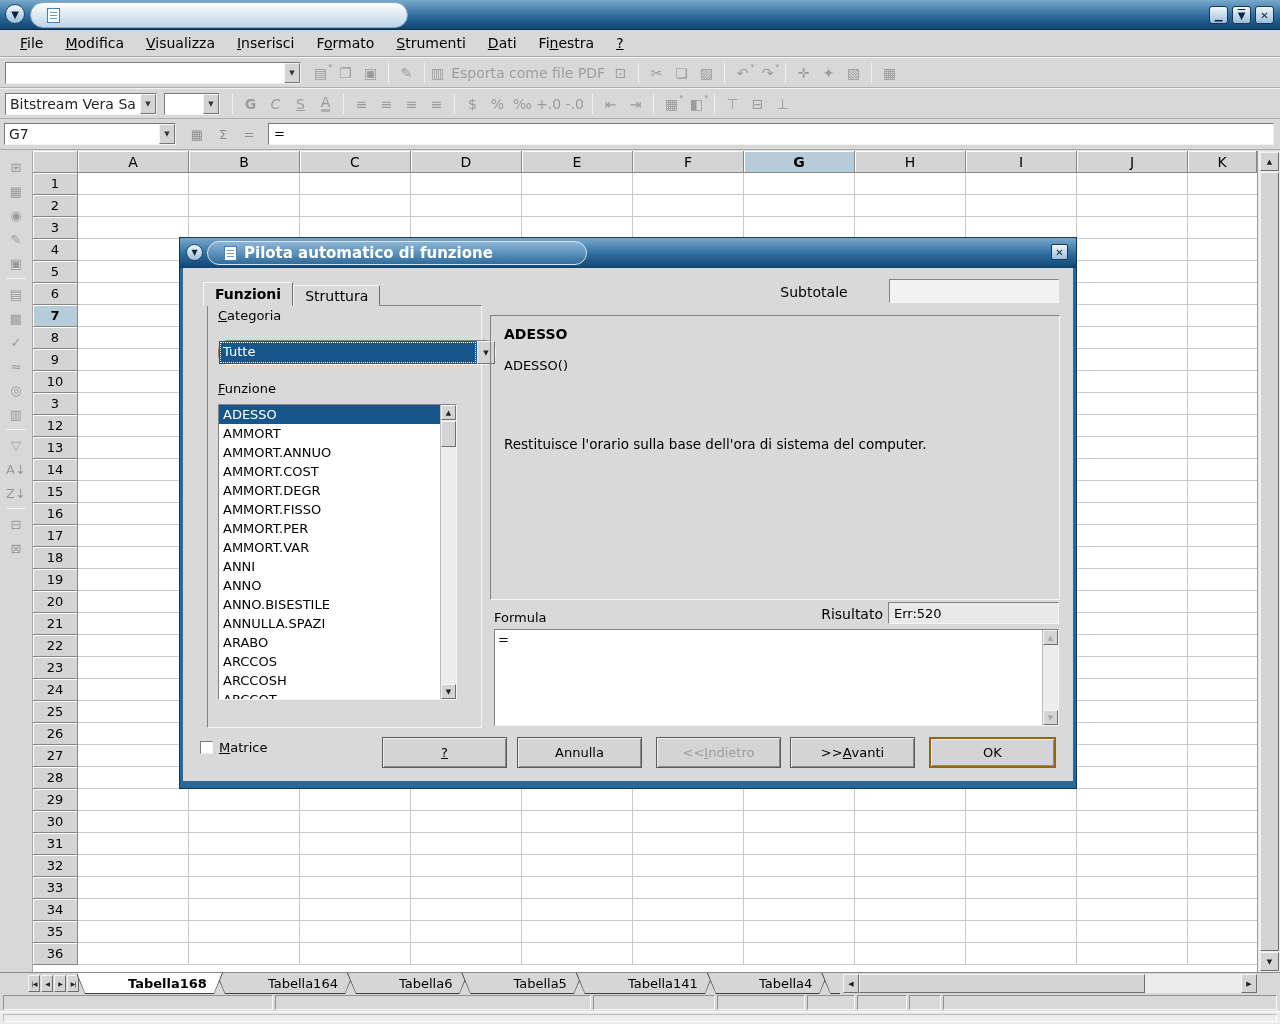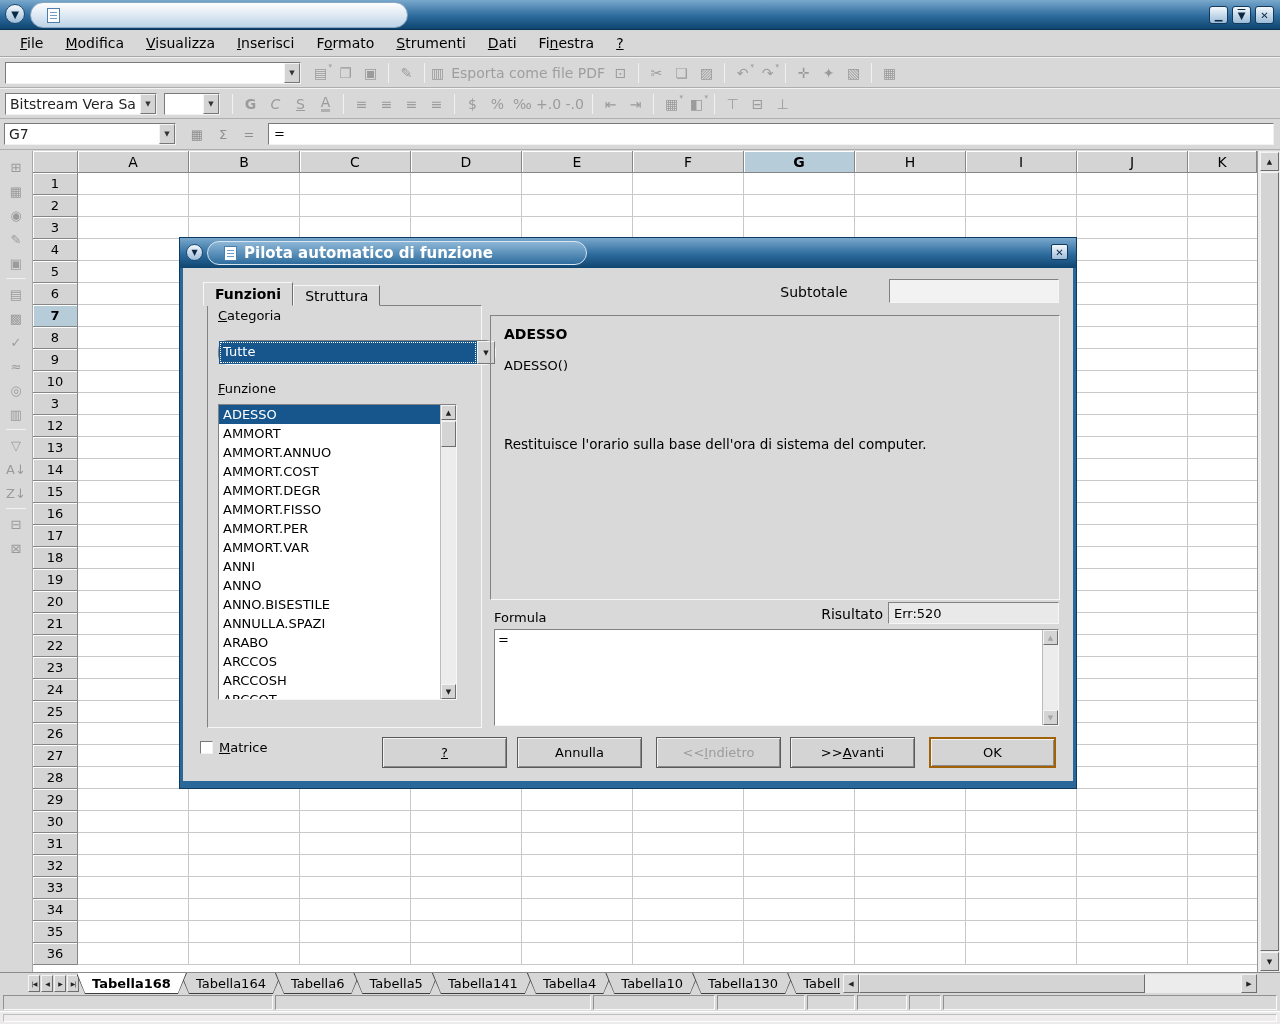--- a/index.html
+++ b/index.html
@@ -123,21 +123,21 @@
     overflow:hidden; display:flex; align-items:flex-start; padding-left:6px; }
   .tab { position:relative; height:21px; margin-left:-7px; display:flex;
     align-items:center; justify-content:center; padding:0 16px; font-size:13px;
     flex:0 0 auto; }
   .t-edge { position:absolute; inset:0;
     clip-path:polygon(0 0,100% 0,calc(100% - 9px) 100%,9px 100%); background:#3e3e3e; }
   .t-fill { position:absolute; inset:0 1px 1px 1px;
     clip-path:polygon(0 0,100% 0,calc(100% - 8px) 100%,8px 100%); background:#d6d6d6; }
   .tab.active { z-index:3; font-weight:bold; }
   .tab.active .t-fill { background:#fff; }
-  .t-label { position:relative; z-index:2; }
+  .t-label { position:relative; z-index:2;margin-left:36px; }
   #hscroll { position:absolute; left:843px; top:1px; width:414px; height:19px;
     background:#ececec; display:flex; }
   #hscroll .sb-btn { width:16px; height:19px; }
   #hs-thumb { width:286px; height:19px; background:#d4d4d4; border:1px solid;
     border-color:#f4f4f4 #6e6e6e #6e6e6e #f4f4f4; }
   #hs-track { flex:1; }
 
   
   #statusbar { left:0; top:994px; width:1280px; height:17px; background:#d8d8d8;
     display:flex; gap:2px; padding:1px 3px; }

